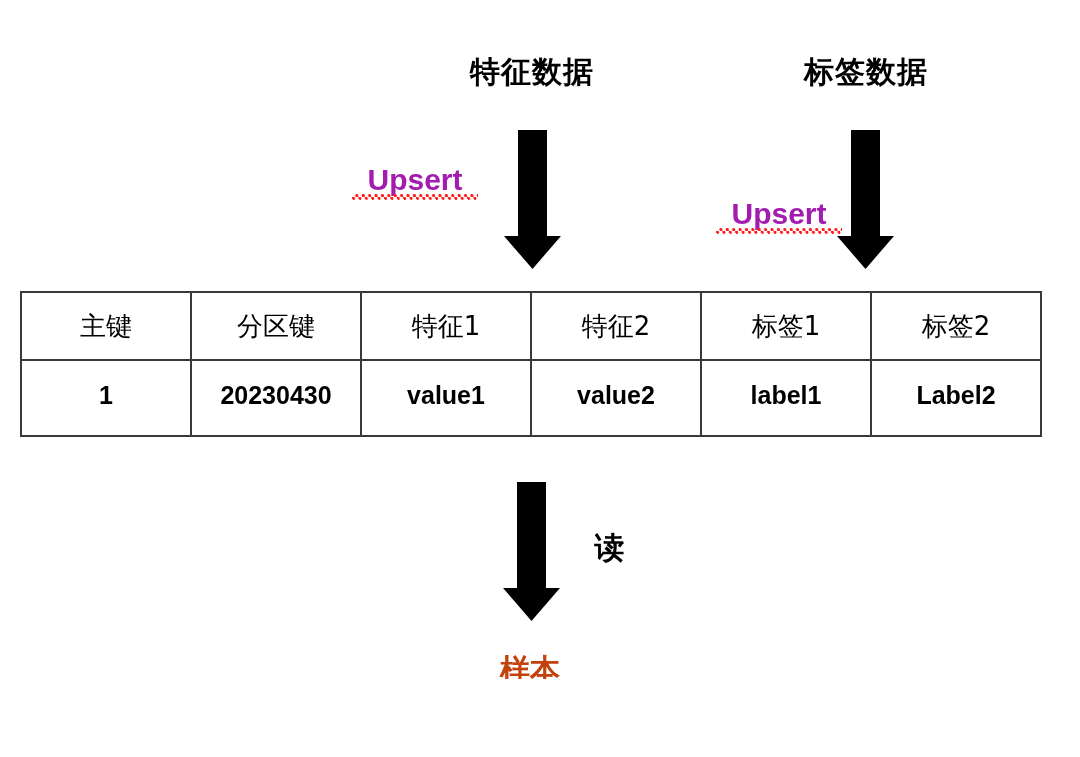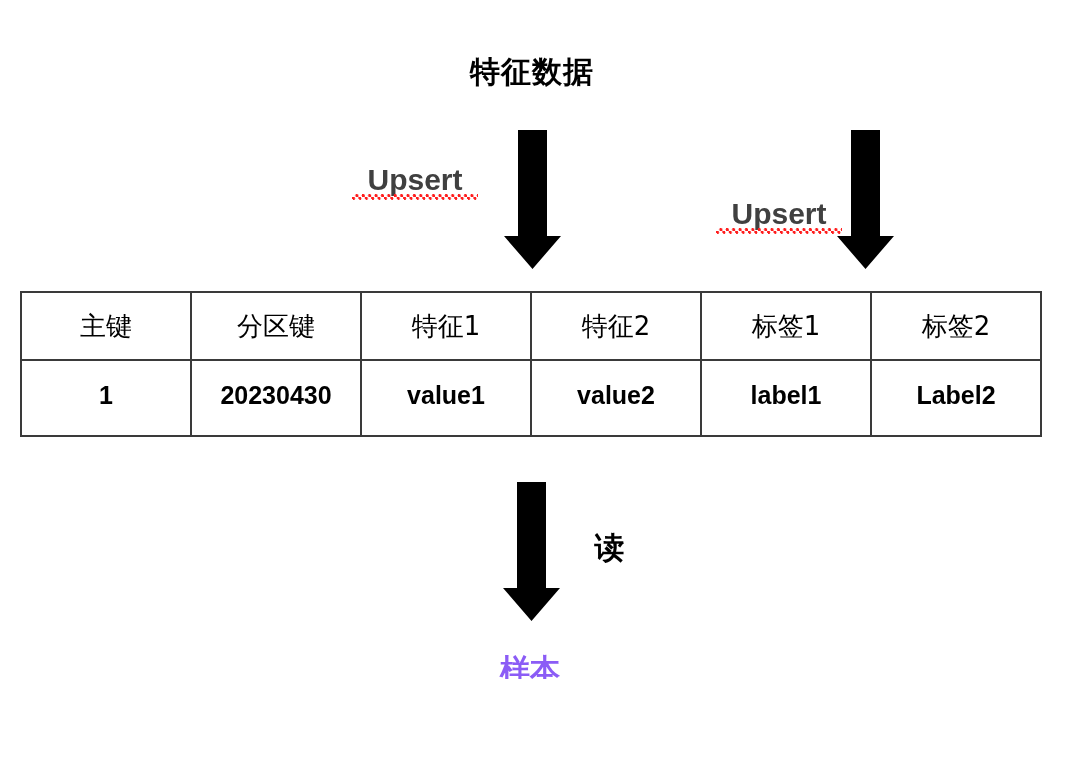--- a/index.html
+++ b/index.html
@@ -29,21 +29,21 @@
     font-size: 30px;
     font-weight: 700;
     letter-spacing: 1px;
     color: #000000;
     text-align: center;
   }
   .op-label {
     font-family: "Liberation Sans", sans-serif;
     font-size: 30px;
     font-weight: 700;
-    color: #404040;
+    color: #a21caf;
     text-align: center;
     position: relative;
   }
   
   .squiggle {
     position: absolute;
     left: 0;
     right: 0;
     bottom: -3px;
     height: 6px;
@@ -93,33 +93,34 @@
   }
 
   
   .caption-block {
     position: absolute;
     text-align: center;
     font-family: "DejaVu Sans", "Liberation Sans", sans-serif;
     font-size: 30px;
     font-weight: 700;
     line-height: 44px;
-    color: #8b5cf6;
+    color: #c2410c;
   }
   .caption-block div {
     white-space: nowrap;
   }
 </style>
 </head>
 <body>
 
 <div id="canvas">
 
   <div class="abs cjk-label" style="left:432px; top:52px; width:200px;">特征数据</div>
 
+  <div class="abs cjk-label" style="left:766px; top:52px; width:200px;">标签数据</div>
 
   <div class="abs op-label" style="left:352px; top:163px; width:126px;">
     <span>Upsert</span>
     <span class="squiggle"></span>
   </div>
 
   <div class="abs op-label" style="left:716px; top:163px; width:126px;">
     <span>Upsert</span>
     <span class="squiggle"></span>
   </div>

